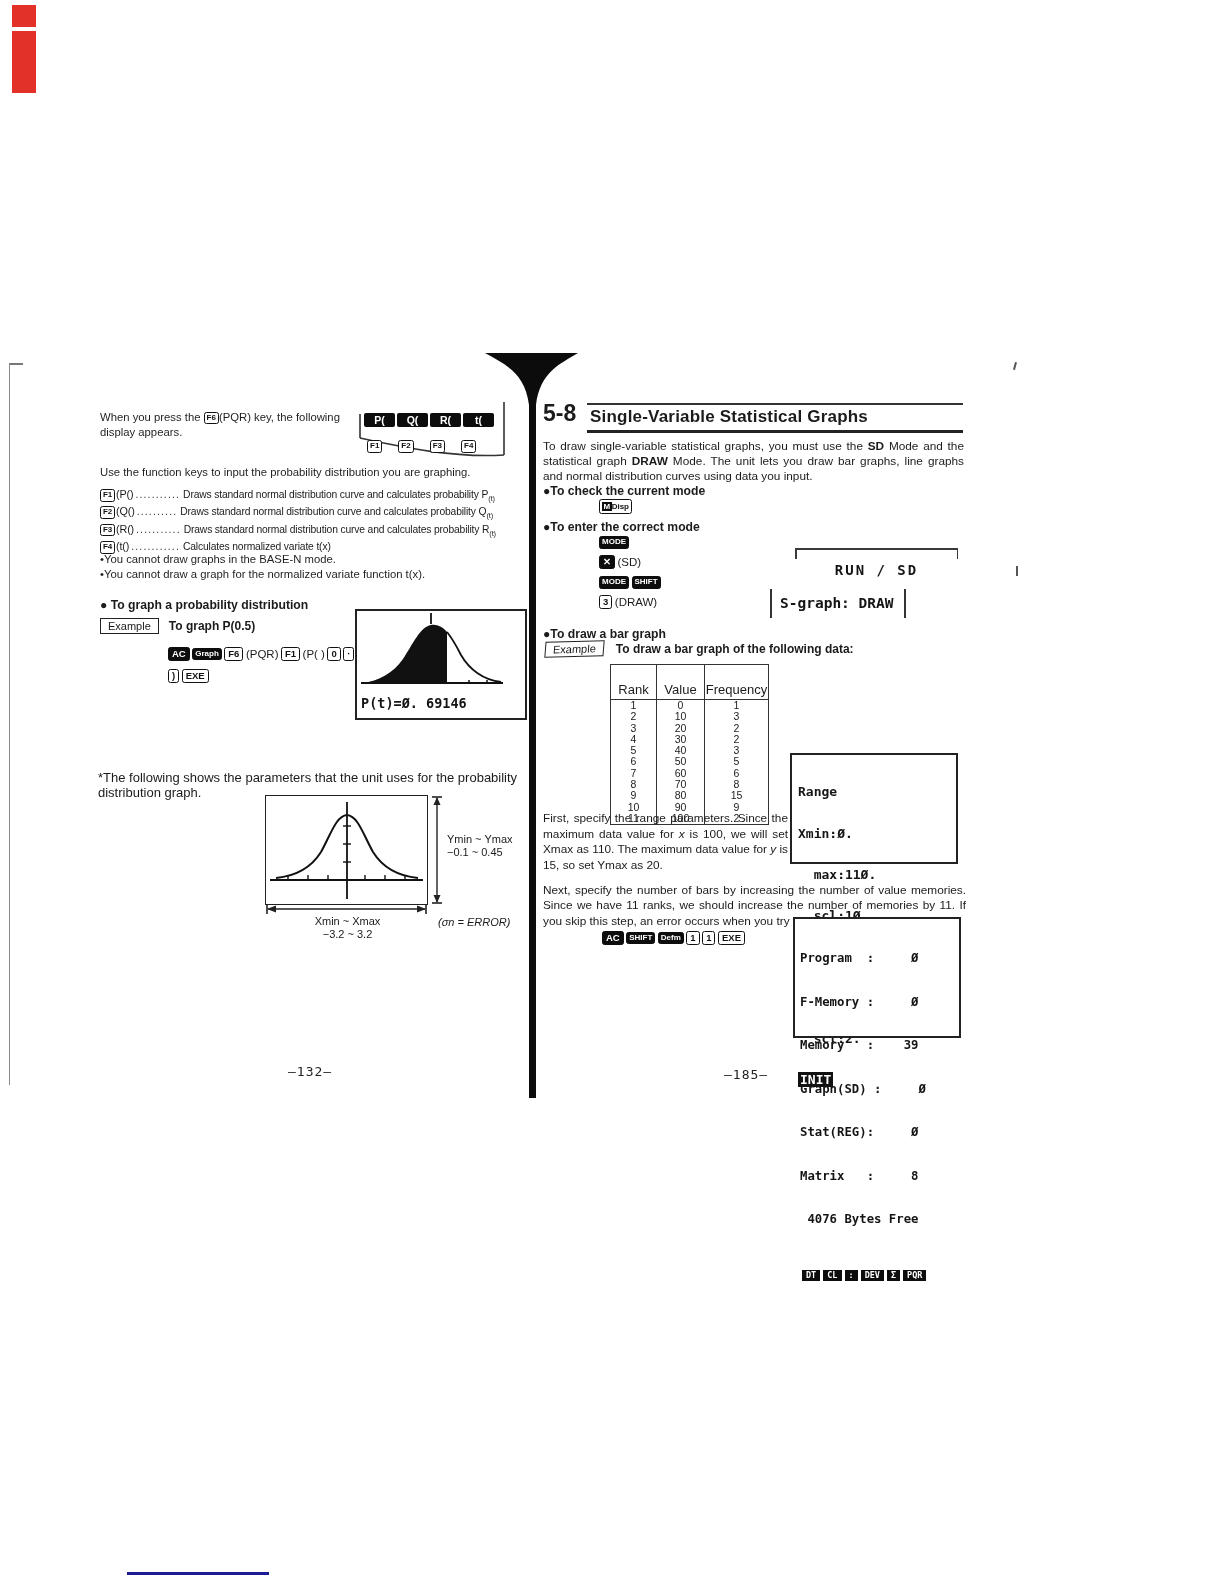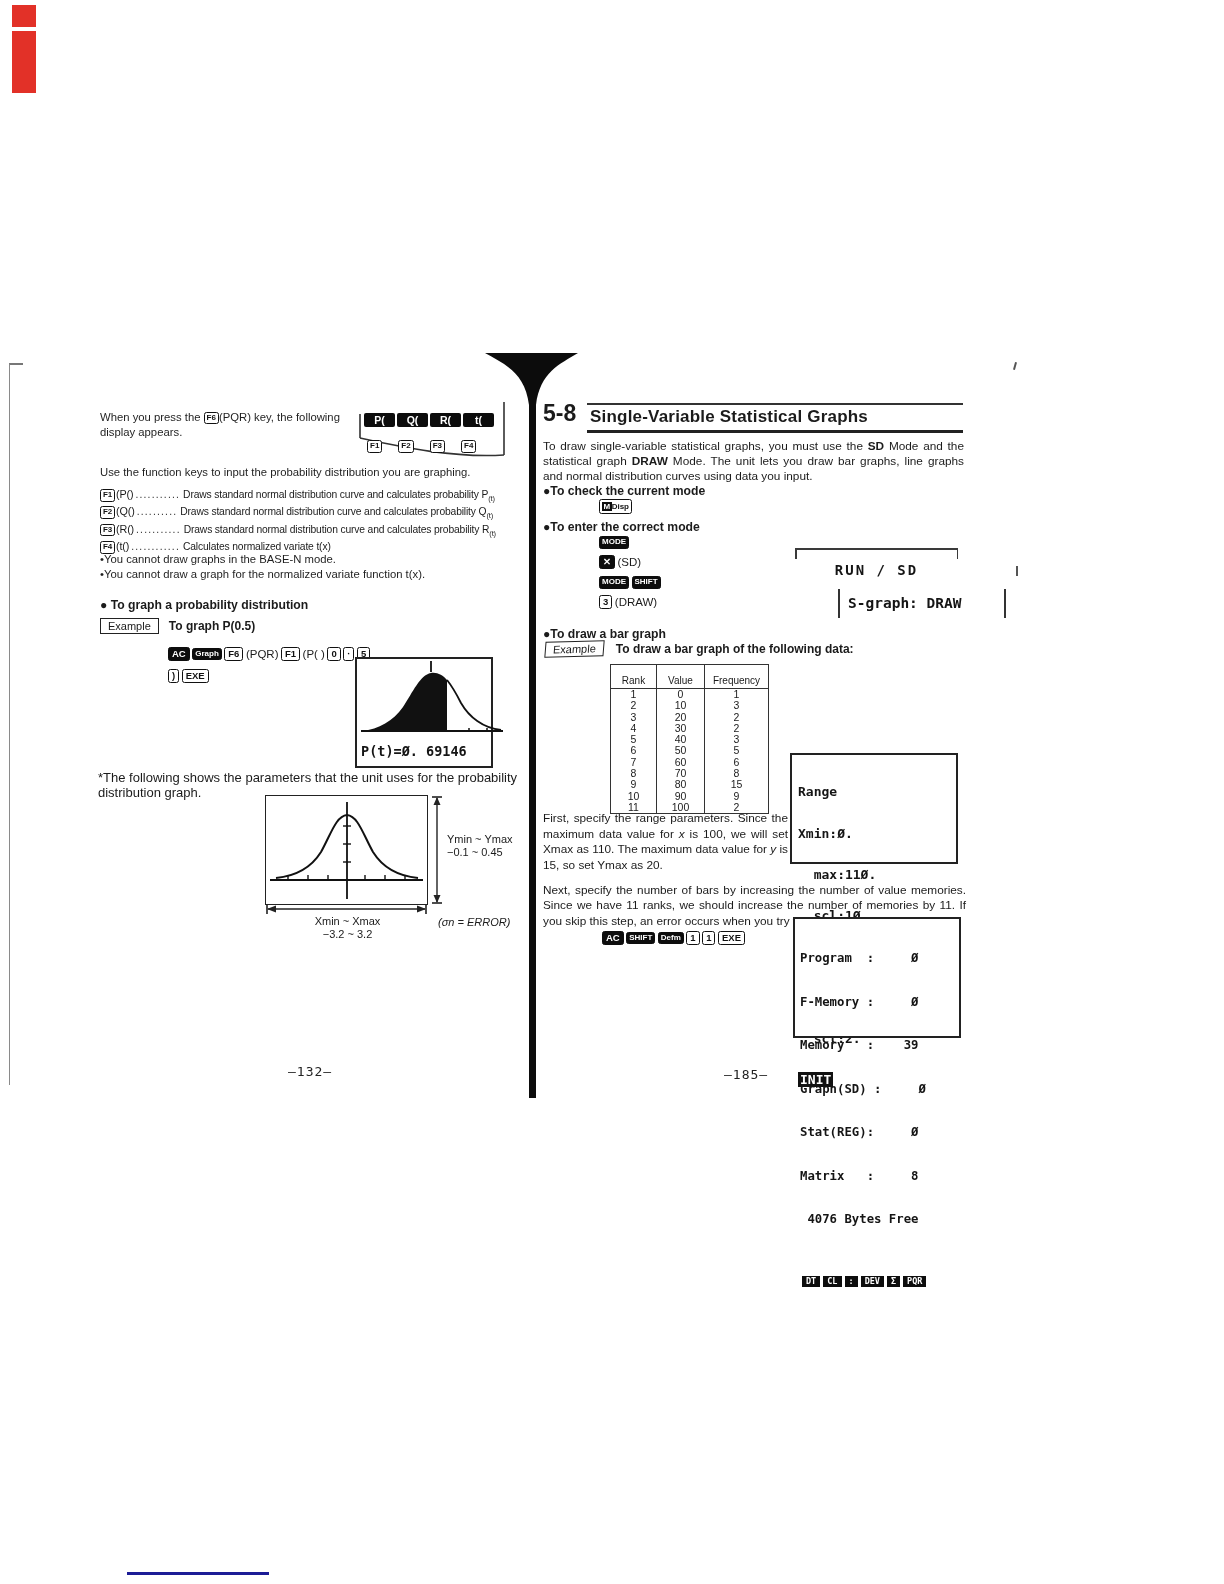--- a/index.html
+++ b/index.html
@@ -37,26 +37,26 @@
   
   .runbox{border-top:2px solid #3a3a3a}
   .runbox .sidecap{position:absolute;top:0;width:1.5px;height:9px;background:#3a3a3a}
   
   .sgraph{border-left:2px solid #333;border-right:2px solid #333}
   
   .exbox{display:inline-block;border:1.3px solid #222;padding:1px 7px;font-size:11px;background:#fff}
   .exbox.tilt{transform:skewX(-6deg) rotate(-1.5deg)}
   
   table.freq{border-collapse:collapse;border:1.5px solid #333;background:#fff}
-  table.freq th{font-weight:normal;font-size:10px;border-bottom:1px solid #333;padding:10px 0 2px}
+  table.freq th{font-weight:normal;font-size:13px;border-bottom:1px solid #333;padding:17px 0 2px}
   table.freq td{font-size:10.5px;line-height:11.3px;text-align:center}
   table.freq .c2,table.freq .h2{border-left:1px solid #333}
   table.freq .c3,table.freq .h3{border-left:1px solid #333}
   
-  .menurow{display:flex;gap:3px;margin-top:20px;padding-left:2px}
+  .menurow{display:flex;gap:3px;margin-top:14px;padding-left:2px}
   .menurow span{background:#0d0d0d;color:#fff;font:bold 8.5px/11px "DejaVu Sans Mono",monospace;padding:0 4px}
   .pageno{font-family:"DejaVu Sans Mono",monospace;font-size:13px;letter-spacing:1px;color:#222}
   .headline{font-weight:bold;font-size:12.2px}
   svg{display:block}
 </style>
 </head>
 <body>
 
 <div id="page">
 
@@ -133,21 +133,21 @@
     <span class="plainlab">(P( )</span>
     <span class="key">0</span>
     <span class="key">·</span>
     <span class="key">5</span>
   </div>
   <div class="abs kseq" style="left:168px;top:669px">
     <span class="key">)</span>
     <span class="key">EXE</span>
   </div>
 
-  <div class="abs disp-box" style="left:355px;top:657px;width:138px;height:111px">
+  <div class="abs disp-box" style="left:355px;top:609px;width:172px;height:111px">
     <svg width="149" height="78" viewBox="0 0 149 78">
       <path d="M5,72 C22,70 36,62 46,48 C56,33 63,16 74,14 C80,13 86,16 90,21 L90,72 Z" fill="#111"></path>
       <path d="M90,21 C94,26 99,34 104,44 C112,58 126,69 144,71" stroke="#111" stroke-width="1.8" fill="none"></path>
       <line x1="4" y1="72" x2="146" y2="72" stroke="#111" stroke-width="1.8"></line>
       <line x1="74" y1="2" x2="74" y2="13" stroke="#111" stroke-width="1.8"></line>
       <line x1="112" y1="69" x2="112" y2="72" stroke="#111" stroke-width="1.5"></line>
       <line x1="130" y1="69" x2="130" y2="72" stroke="#111" stroke-width="1.5"></line>
     </svg>
     <div class="lcd" style="font-size:13.5px;padding:6px 4px 0">P(t)=Ø. 69146</div>
   </div>
@@ -227,21 +227,21 @@
 
   <div class="abs kseq" style="left:599px;top:576px">
     <span class="key dark sm">MODE</span>
     <span class="key dark sm">SHIFT</span>
   </div>
   <div class="abs kseq" style="left:599px;top:595px">
     <span class="key">3</span>
     <span class="plainlab">(DRAW)</span>
   </div>
 
-  <div class="abs sgraph" style="left:838px;top:589px;width:168px;height:29px">
+  <div class="abs sgraph" style="left:770px;top:589px;width:136px;height:29px">
     <div class="lcd" style="font-size:14.5px;line-height:29px;padding-left:8px">S-graph: DRAW</div>
   </div>
 
   <div class="abs headline" style="left:543px;top:627px">●To draw a bar graph</div>
 
   <div class="abs" style="left:545px;top:641px;display:flex;align-items:center;gap:12px">
     <span class="exbox tilt">Example</span>
     <span class="bold" style="font-size:12px">To draw a bar graph of the following data:</span>
   </div>
 

